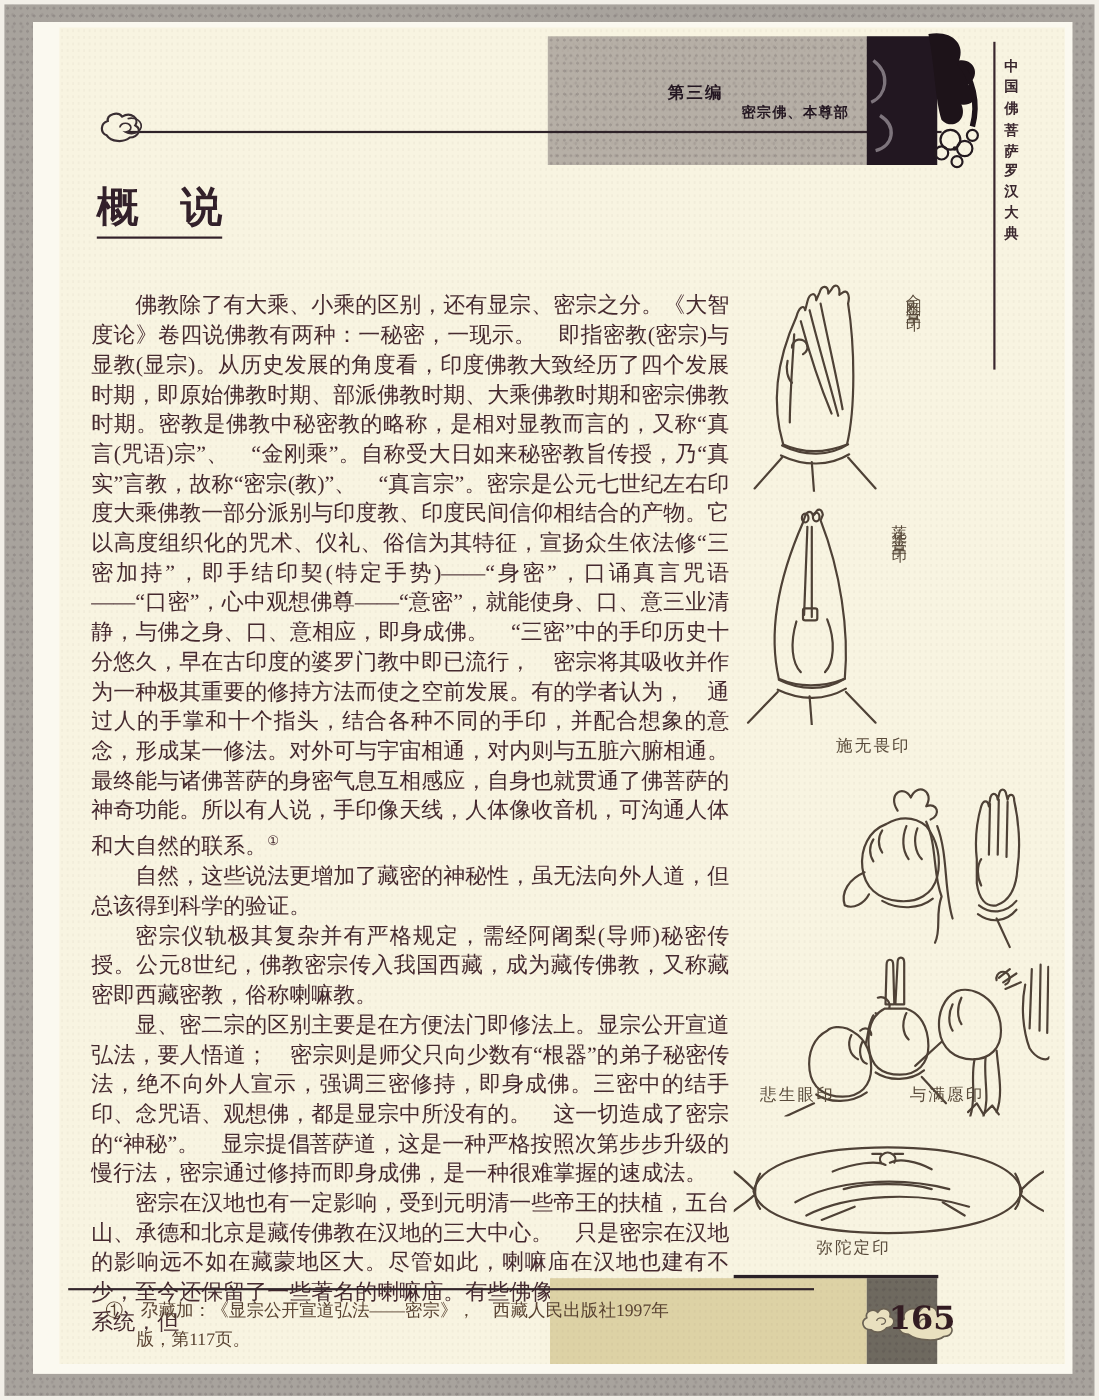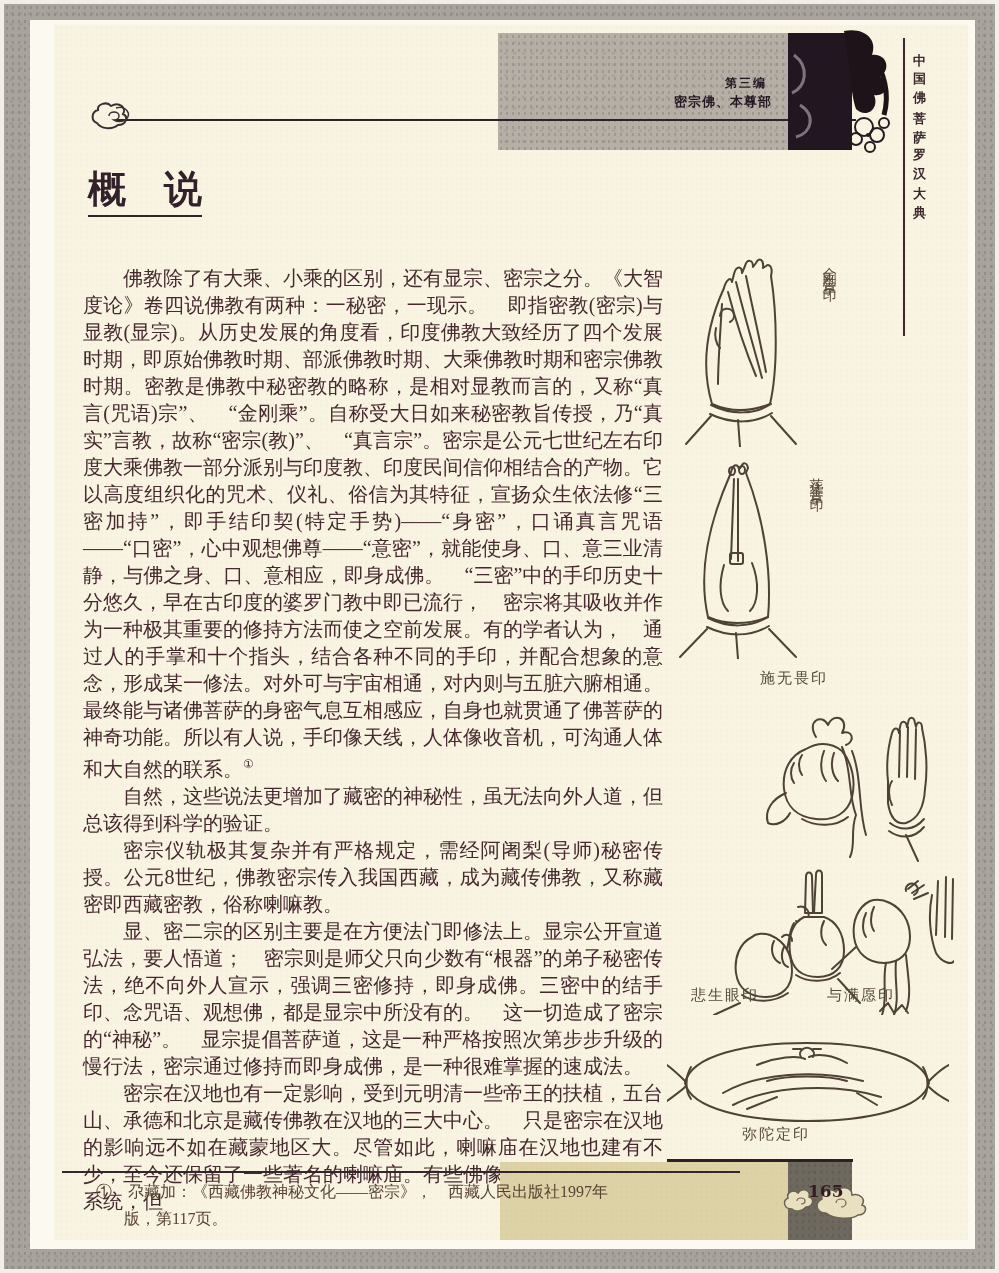--- a/index.html
+++ b/index.html
@@ -21,22 +21,22 @@
   .page{position:absolute;left:54px;top:25px;right:31px;bottom:33px;background:#f8f4e1;overflow:hidden;}
   .page::after{content:"";position:absolute;inset:0;pointer-events:none;
     background-image:radial-gradient(rgba(120,100,90,.05) 1px, transparent 1px);
     background-size:5px 6px;}
 
   
   .header-band{position:absolute;left:444px;top:8px;width:354px;height:117px;background-color:#b6afa6;}
   .header-rule{position:absolute;left:62px;top:94px;width:740px;height:2px;background:#2e2228;z-index:2;}
   .header-darkblock{position:absolute;left:734px;top:8px;width:64px;height:117px;background:#221721;z-index:3;}
   .calligraphy{position:absolute;left:726px;top:2px;width:118px;height:132px;z-index:4;}
-  .header-part{position:absolute;left:553px;top:50px;width:160px;text-align:right;
-    font-size:12px;font-weight:bold;color:#241722;z-index:5;letter-spacing:2px;}
+  .header-part{position:absolute;left:553px;top:50px;width:160px;
+    font-size:15px;font-weight:bold;color:#241722;z-index:5;letter-spacing:2px;}
   .header-section{position:absolute;left:538px;top:68px;width:180px;text-align:right;
     font-size:13px;font-weight:bold;color:#241722;z-index:5;letter-spacing:1px;}
   .cloud-left{position:absolute;left:34px;top:74px;width:42px;height:34px;z-index:3;}
 
   
   .side-rule{position:absolute;left:849px;top:13px;width:2px;height:298px;background:#39262e;}
   .book-title-vert{position:absolute;left:856px;top:18px;height:305px;
     writing-mode:vertical-rl;font-size:13px;font-weight:bold;letter-spacing:19px;color:#3a272e;}
 
   
@@ -58,21 +58,21 @@
 
   
   .beige-band{position:absolute;left:446px;top:1137px;width:288px;bottom:0;background:#ddd2a5;}
   .footer-darkblock{position:absolute;left:734px;top:1137px;width:64px;bottom:0;background-color:#6e695f;}
   .band-topline{position:absolute;left:613px;top:1134px;width:186px;height:3px;background:#2a2026;z-index:2;}
   .footnote-rule{position:absolute;left:8px;top:1146px;width:678px;height:2px;background:#33262c;z-index:2;}
   .footnote{position:absolute;left:42px;top:1153px;width:510px;font-size:16px;line-height:27px;
     color:#584231;padding-left:28px;text-indent:-28px;z-index:3;}
   .pageno-wrap{position:absolute;left:724px;top:1154px;width:96px;height:42px;z-index:4;}
   .pageno-clouds{position:absolute;left:0;top:0;}
-  .pageno{position:absolute;left:30px;top:2px;font-size:17px;font-weight:bold;color:#331c22;
+  .pageno{position:absolute;left:30px;top:2px;font-size:29px;font-weight:bold;color:#331c22;
     font-family:"DejaVu Serif","Liberation Serif",serif;}
 
   .ink{stroke:#4e4136;stroke-width:2;fill:none;stroke-linecap:round;stroke-linejoin:round;}
   .ink-fill{stroke:#4e4136;stroke-width:2;fill:#f8f4e1;stroke-linejoin:round;}
 </style>
 </head>
 <body>
 
 <div class="scan">
   <div class="border-gray noise"></div>
@@ -226,21 +226,21 @@
         <path class="ink" d="M100,46 C120,40 160,40 180,46"></path>
         <path class="ink" d="M80,74 L110,62 M210,70 L190,58"></path>
       </svg>
     </div>
     <div class="mudra-label-h" style="left:688px;top:1100px;">弥陀定印</div>
 
     <div class="beige-band"></div>
     <div class="footer-darkblock noise"></div>
     <div class="band-topline"></div>
     <div class="footnote-rule"></div>
-    <div class="footnote">①　尕藏加：《西藏佛教神秘文化——密宗》，　西藏人民出版社1997年版，第117页。</div>
+    <div class="footnote">①　尕藏加：《显宗公开宣道弘法——密宗》，　西藏人民出版社1997年版，第117页。</div>
 
     <div class="pageno-wrap">
       <svg class="pageno-clouds" width="96" height="42" viewBox="0 0 96 42">
         <path d="M48,34 C38,34 36,24 44,20 C42,12 52,8 58,13 C62,6 74,8 74,16 C82,14 88,20 84,26 C90,28 88,36 80,36 C74,41 56,40 48,34 Z" fill="#e9e0bf" stroke="#6b6254" stroke-width="1.5"></path>
         <path d="M14,30 C6,30 4,22 10,19 C8,13 16,10 20,14 C24,8 33,11 31,18 C37,20 35,28 28,28 C24,33 17,33 14,30 Z" fill="#e9e0bf" stroke="#6b6254" stroke-width="1.5"></path>
         <path d="M19,22 a4,3 0 1,1 4,3" fill="none" stroke="#6b6254" stroke-width="1.2"></path>
         <path d="M58,24 a5,4 0 1,1 5,4" fill="none" stroke="#6b6254" stroke-width="1.2"></path>
       </svg>
       <span class="pageno">165</span>
     </div>

